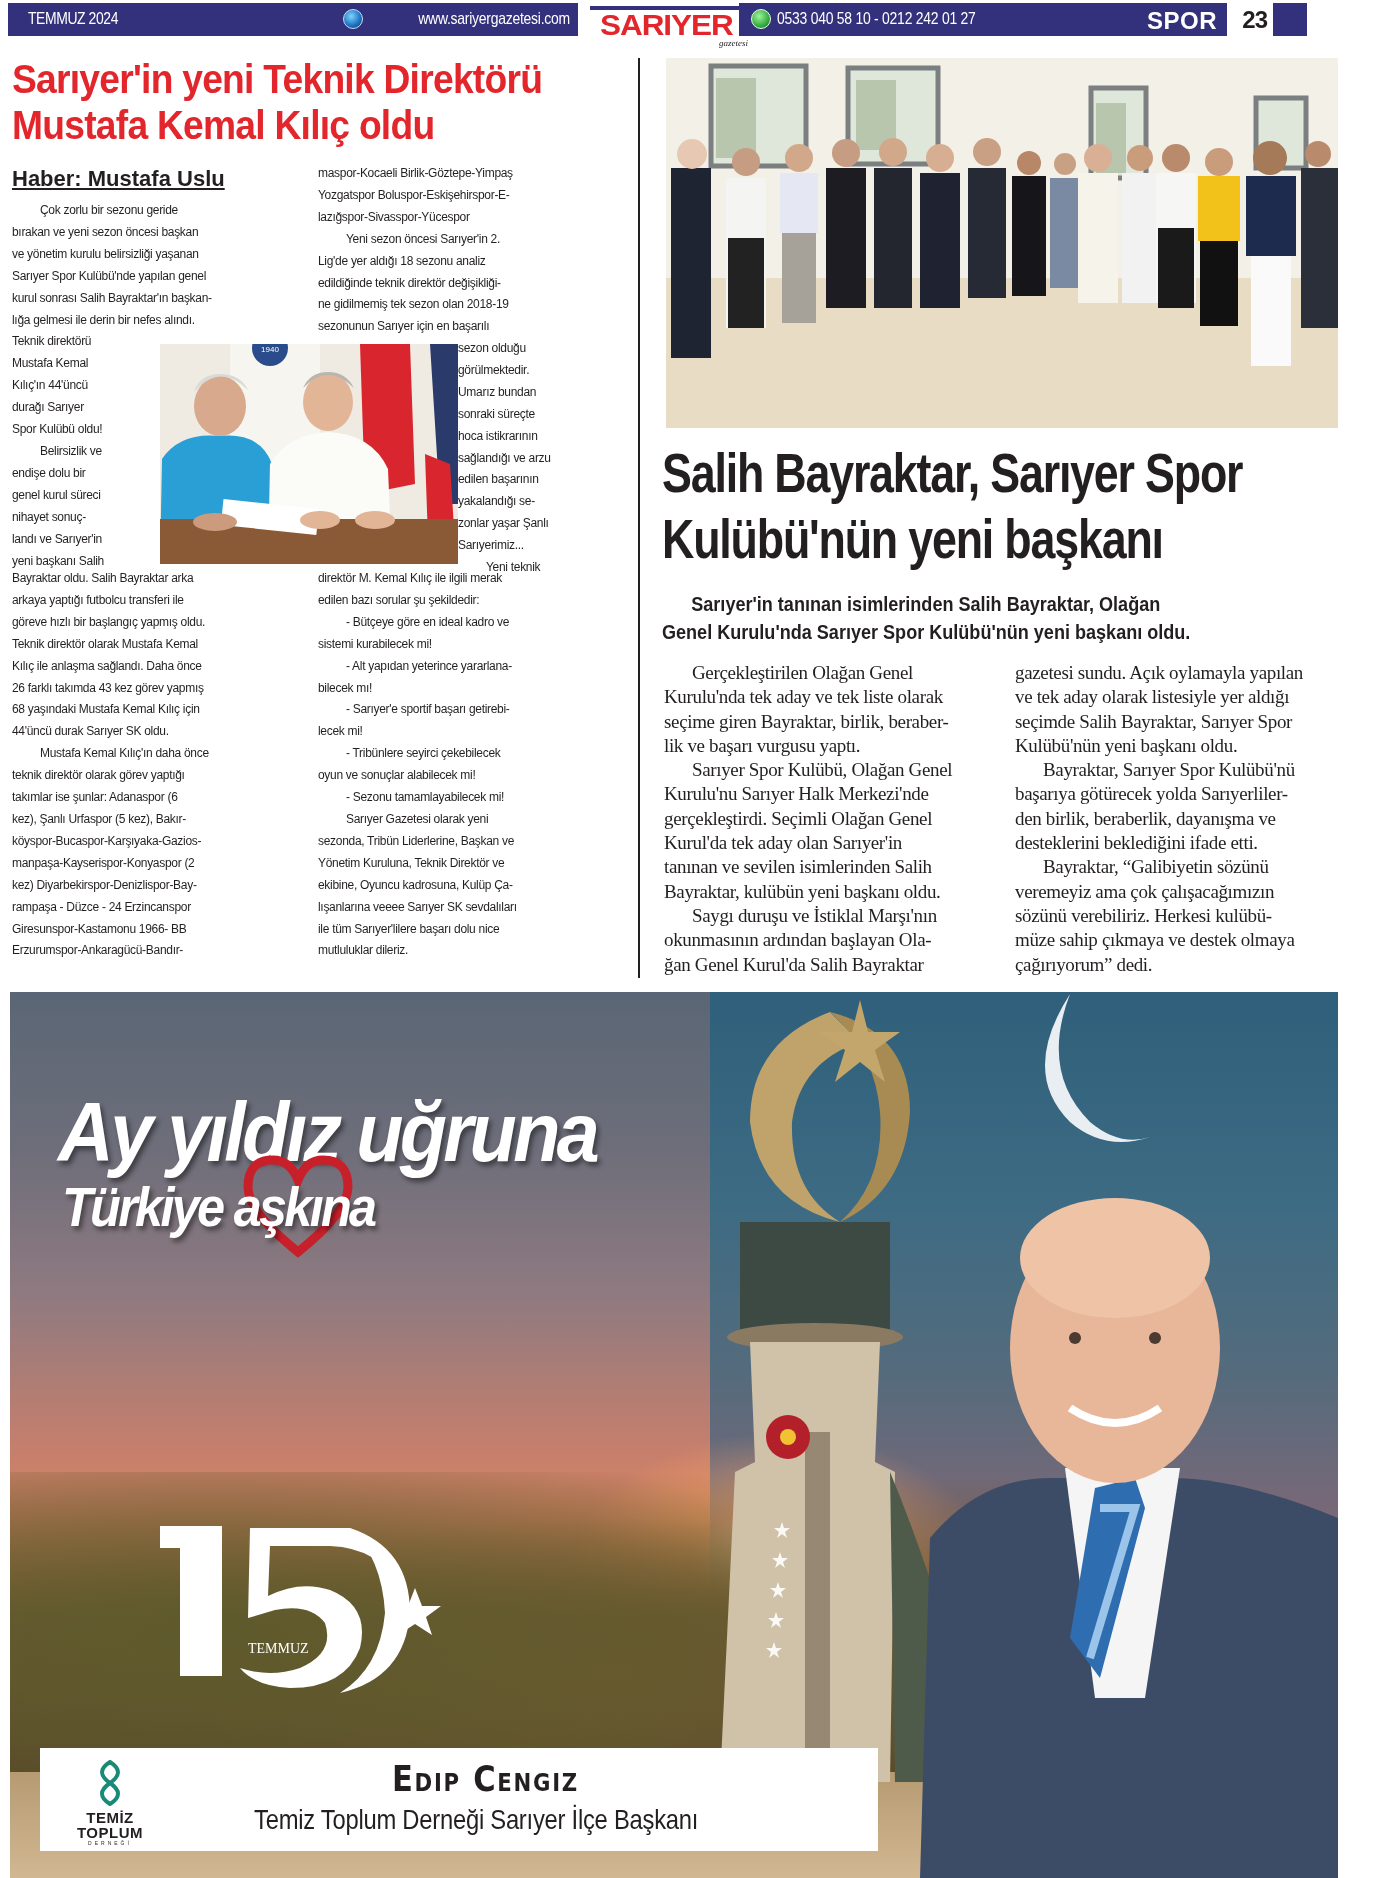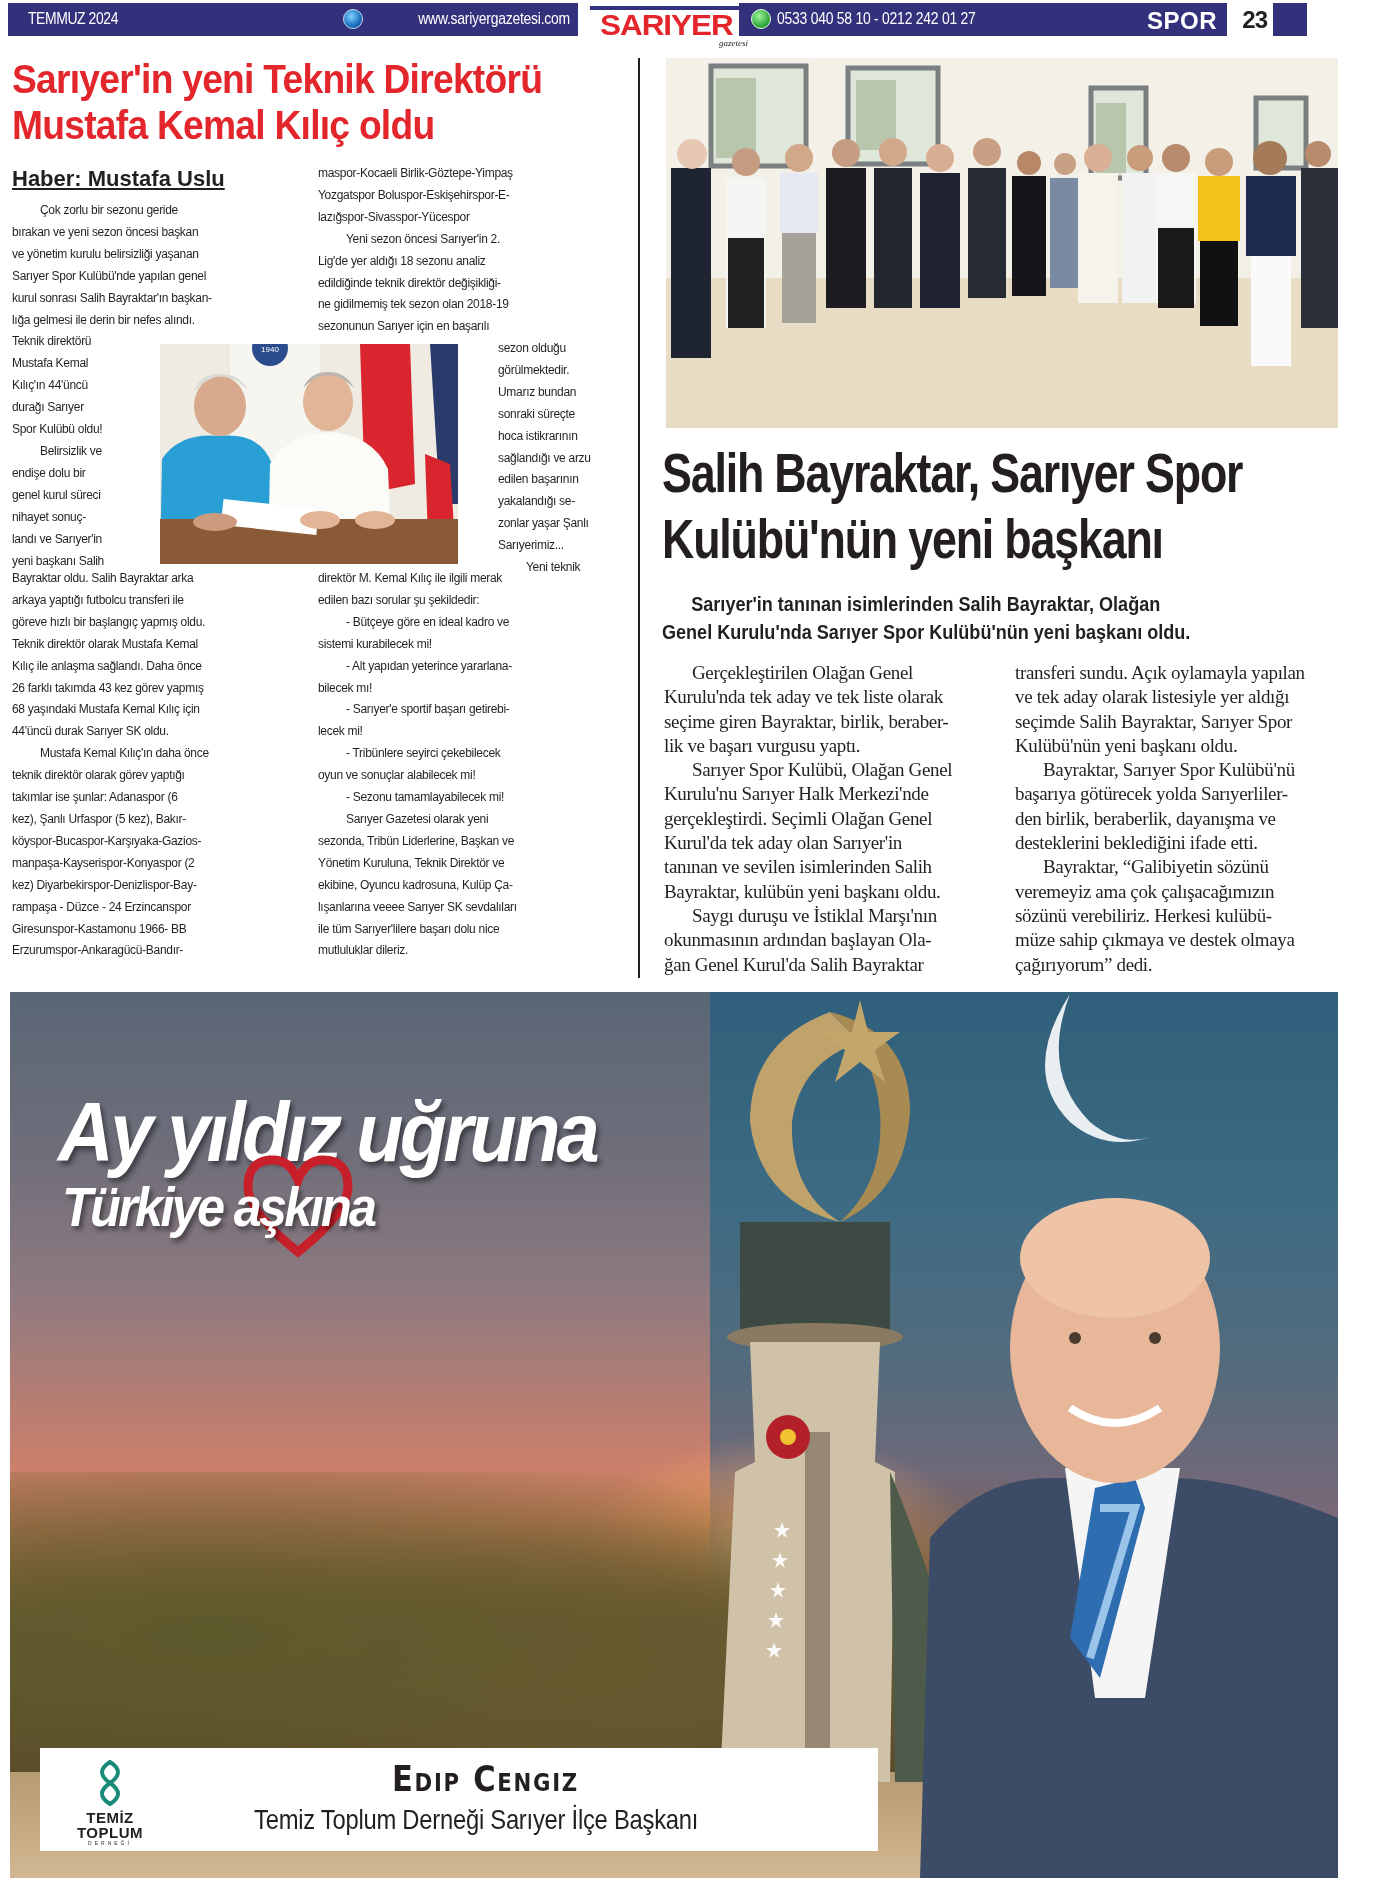--- a/index.html
+++ b/index.html
@@ -30,21 +30,21 @@
   
   .art1-title { position: absolute; left: 12px; top: 56px; width: 620px; color: #e3262b; font-weight: bold; font-size: 40px; line-height: 46px; letter-spacing: -0.8px; transform: scaleX(0.93); transform-origin: left; }
   .byline { position: absolute; left: 12px; top: 166px; font-weight: bold; font-size: 22px; text-decoration: underline; color: #231f20; }
   .body-sans { font-family: "Liberation Sans", sans-serif; font-size: 12px; line-height: 21.9px; color: #231f20; letter-spacing: -0.3px; }
   .col { position: absolute; }
   .col p { white-space: nowrap; }
   .indent { padding-left: 28px; }
   .col-a1 { left: 12px; top: 200px; width: 300px; }
   .col-a2 { left: 12px; top: 568px; width: 300px; }
   .col-b1 { left: 318px; top: 163px; width: 300px; }
-  .col-b2 { left: 458px; top: 338px; width: 160px; margin-left: 40px; }
+  .col-b2 { left: 458px; top: 338px; width: 160px; }
   .col-b3 { left: 318px; top: 568px; width: 300px; }
   .photo-sign { position: absolute; left: 160px; top: 344px; width: 298px; height: 220px; overflow: hidden; background: linear-gradient(180deg, #f0ece4 0%, #e8e1d6 60%, #c9a27a 78%, #a67c52 100%); }
   .col-divider { position: absolute; left: 638px; top: 58px; width: 2px; height: 920px; background: #231f20; }
 
   
   .photo-group { position: absolute; left: 666px; top: 58px; width: 672px; height: 370px; overflow: hidden; background: linear-gradient(180deg, #f4f2ec 0%, #ece6d8 45%, #e6dcc6 100%); }
   .art2-title { position: absolute; left: 662px; top: 440px; width: 700px; font-weight: bold; font-size: 56px; line-height: 66px; color: #231f20; letter-spacing: -1.5px; transform: scaleX(0.8); transform-origin: left; white-space: nowrap; }
   .art2-lead { position: absolute; left: 662px; top: 590px; width: 680px; font-weight: bold; font-size: 21px; line-height: 28px; color: #231f20; transform: scaleX(0.86); transform-origin: left; white-space: nowrap; }
   .body-serif { font-family: "Liberation Serif", serif; font-size: 19px; line-height: 24.3px; color: #231f20; letter-spacing: -0.35px; margin-top: 8px; }
   .col-c { left: 664px; top: 653px; width: 340px; }
@@ -292,21 +292,21 @@
     <p>Kurulu'nu Sarıyer Halk Merkezi'nde</p>
     <p>gerçekleştirdi. Seçimli Olağan Genel</p>
     <p>Kurul'da tek aday olan Sarıyer'in</p>
     <p>tanınan ve sevilen isimlerinden Salih</p>
     <p>Bayraktar, kulübün yeni başkanı oldu.</p>
     <p class="indent">Saygı duruşu ve İstiklal Marşı'nın</p>
     <p>okunmasının ardından başlayan Ola-</p>
     <p>ğan Genel Kurul'da Salih Bayraktar</p>
   </div>
 <div class="col col-d body-serif">
-    <p>transferi sundu. Açık oylamayla yapılan</p>
+    <p>gazetesi sundu. Açık oylamayla yapılan</p>
     <p>ve tek aday olarak listesiyle yer aldığı</p>
     <p>seçimde Salih Bayraktar, Sarıyer Spor</p>
     <p>Kulübü'nün yeni başkanı oldu.</p>
     <p class="indent">Bayraktar, Sarıyer Spor Kulübü'nü</p>
     <p>başarıya götürecek yolda Sarıyerliler-</p>
     <p>den birlik, beraberlik, dayanışma ve</p>
     <p>desteklerini beklediğini ifade etti.</p>
     <p class="indent">Bayraktar, “Galibiyetin sözünü</p>
     <p>veremeyiz ama çok çalışacağımızın</p>
     <p>sözünü verebiliriz. Herkesi kulübü-</p>
@@ -371,13 +371,23 @@
         <path d="M20 2 Q36 12 20 23 Q4 34 20 44 Q36 34 20 23 Q4 12 20 2 Z" fill="none" stroke="#1a8a78" stroke-width="4"></path>
       </svg>
       <div class="l1">TEMİZ</div>
       <div class="l2">TOPLUM</div>
       <div class="l3">DERNEĞİ</div>
     </div>
     <div class="ad-name">Edip Cengiz</div>
     <div class="ad-role">Temiz Toplum Derneği Sarıyer İlçe Başkanı</div>
   </div>
 
+  <div style="position:absolute;left:150px;top:526px;width:300px;height:190px;">
+    <svg width="300" height="190" viewBox="0 0 300 190">
+      <rect x="20" y="8" width="42" height="150" fill="#fff"></rect>
+      <rect x="0" y="8" width="40" height="22" fill="#fff"></rect>
+      <path d="M90 10 L190 10 Q230 30 240 70 Q220 30 170 28 L110 28 L108 78 Q140 62 170 72 Q210 88 200 130 Q185 170 130 170 Q95 168 80 150 Q110 160 140 150 Q175 135 165 105 Q150 85 115 92 L88 100 Z" fill="#fff"></path>
+      <path d="M190 10 Q250 30 250 95 Q245 160 180 175 Q220 150 225 95 Q222 40 190 10 Z" fill="#fff"></path>
+      <polygon points="255,70 262,88 281,88 266,99 272,117 255,106 238,117 244,99 229,88 248,88" fill="#fff"></polygon>
+      <text x="88" y="135" font-family="Liberation Serif, serif" font-size="14" fill="#fff">TEMMUZ</text>
+    </svg>
+  </div>
 </div>
 
 </body></html>

